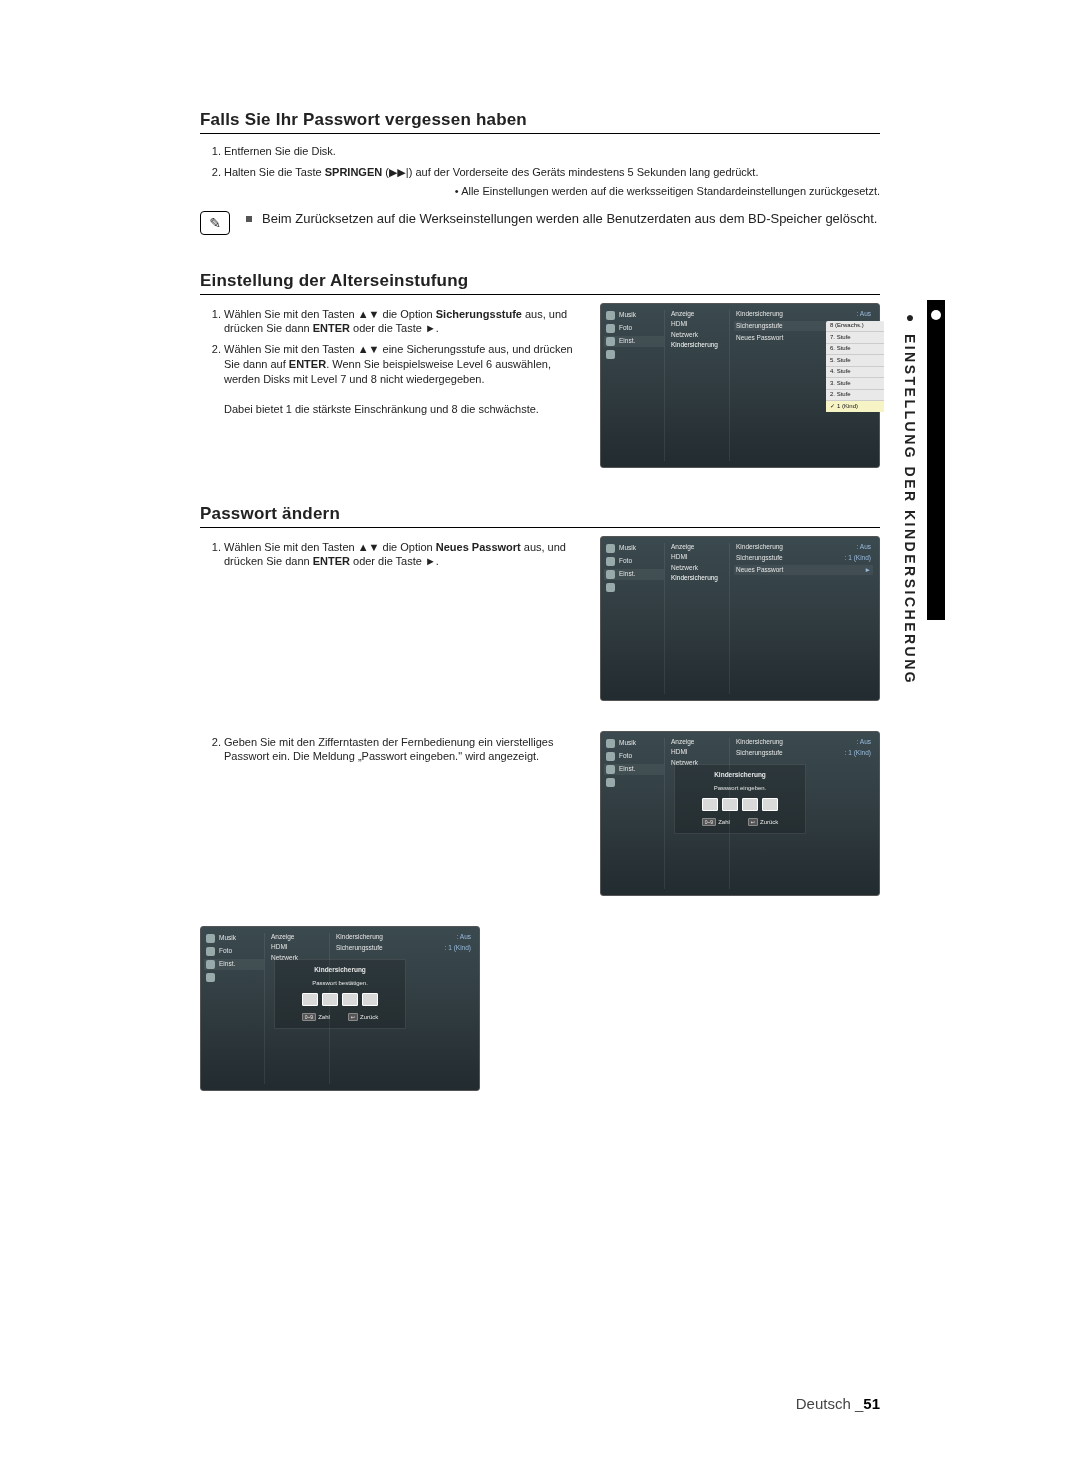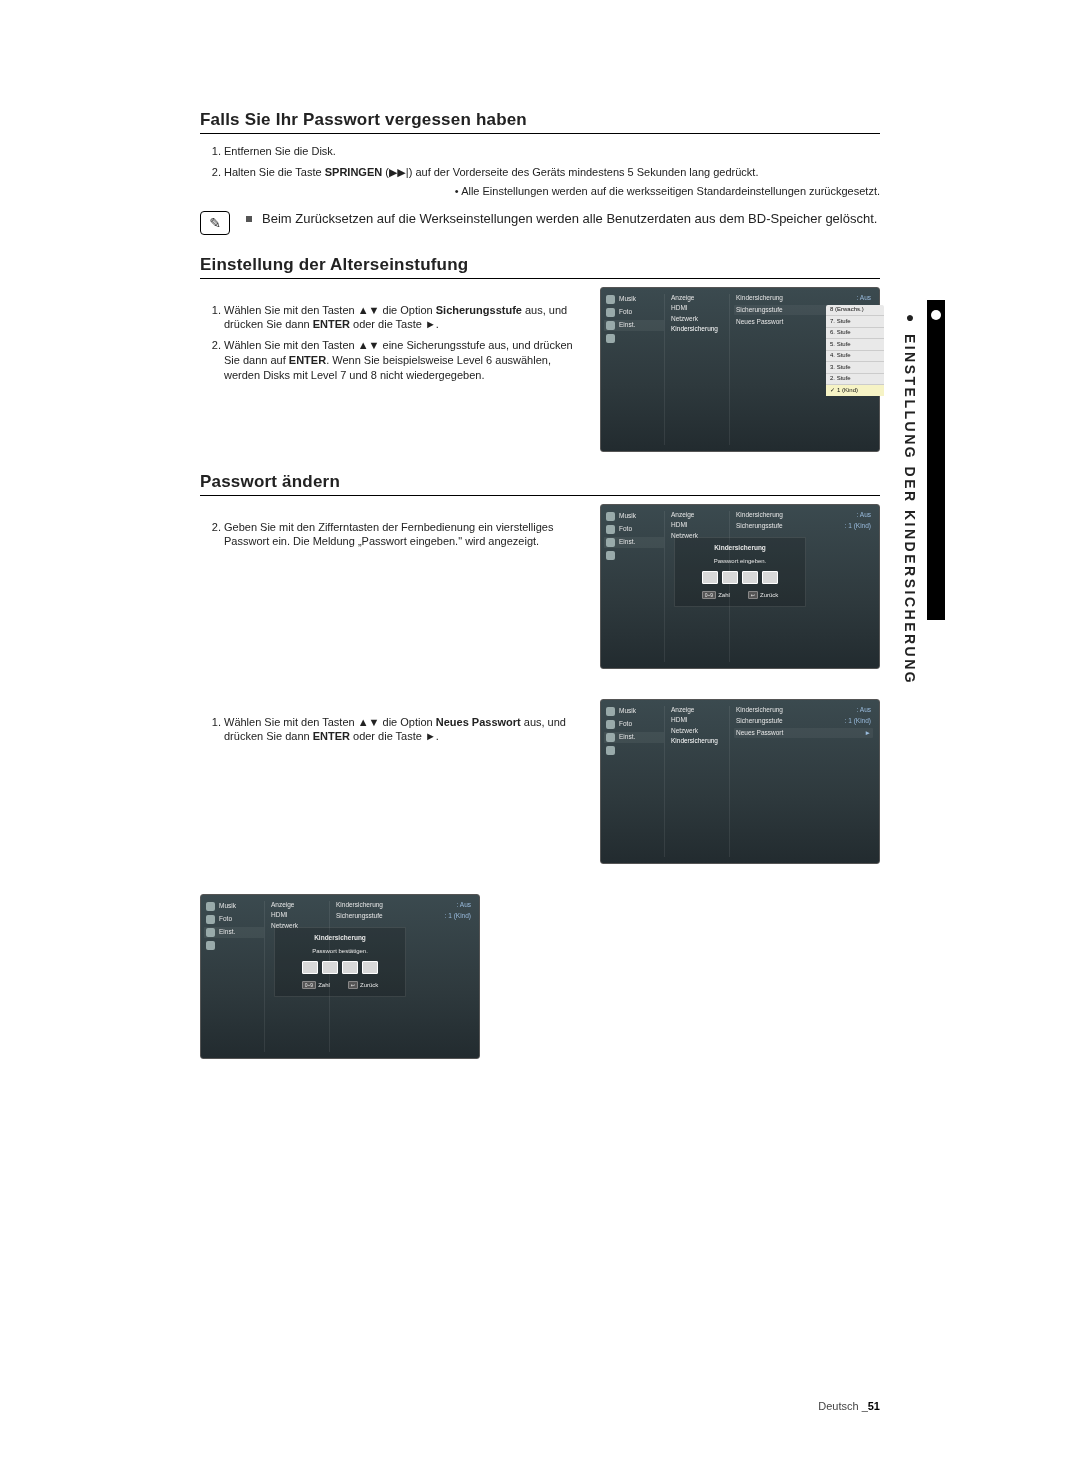--- a/index.html
+++ b/index.html
@@ -46,21 +46,21 @@
     background: #fff;
   }
   h2 {
     font-size: 17px;
     font-weight: bold;
     margin: 0 0 4px 0;
     padding-bottom: 3px;
     border-bottom: 1.5px solid #000;
     letter-spacing: .2px;
   }
-  h2.spaced { margin-top: 20px; }
+  h2.spaced { margin-top: 36px; }
   ol.steps {
     list-style: decimal;
     margin: 10px 0 0 0;
     padding-left: 24px;
     font-size: 11px;
     line-height: 1.35;
   }
   ol.steps > li { margin-bottom: 6px; }
   ul.bullets {
     list-style: none;
@@ -99,21 +99,21 @@
   .two-col {
     display: flex;
     gap: 18px;
     margin-top: 8px;
   }
   .two-col .text {
     flex: 1;
     font-size: 14.5px;
     line-height: 1.35;
   }
-  .two-col ol.steps { margin-top: 16px; padding-left: 24px; }
+  .two-col ol.steps { margin-top: 4px; padding-left: 24px; }
   .fig {
     width: 280px;
     height: 165px;
     background: linear-gradient(#3b4a4f, #2e393d 60%, #222b2f);
     border-radius: 3px;
     color: #e6e6e6;
     font-size: 6.5px;
     display: flex;
     padding: 6px 6px 6px 3px;
     box-sizing: border-box;
@@ -240,21 +240,21 @@
     border: 1px solid #888;
     padding: 0 2px;
     border-radius: 1px;
     margin-right: 2px;
     font-size: 5px;
   }
   .footer {
     position: absolute;
     right: 200px;
     bottom: 65px;
-    font-size: 11px;
+    font-size: 15px;
     color: #444;
   }
   .footer .pg { font-weight: bold; color: #000; }
   .step-block { margin-bottom: 30px; }
 </style>
 </head>
 <body>
 
 <div class="page">
 
@@ -280,20 +280,21 @@
   <h2 class="spaced">Einstellung der Alterseinstufung</h2>
   <div class="two-col">
     <div class="text">
       <ol class="steps">
         <li>
           <span>Wählen Sie mit den Tasten ▲▼ die Option </span><span class="bold">Sicherungsstufe</span><span> aus, und drücken Sie dann </span><span class="bold">ENTER</span><span> oder die Taste ►.</span>
         </li>
         <li>
           <span>Wählen Sie mit den Tasten ▲▼ eine Sicherungsstufe aus, und drücken Sie dann auf </span><span class="bold">ENTER</span><span>. Wenn Sie beispielsweise Level 6 auswählen, werden Disks mit Level 7 und 8 nicht wiedergegeben.</span><br>
           <br>
+          <span>Dabei bietet 1 die stärkste Einschränkung und 8 die schwächste.</span>
         </li>
       </ol>
     </div>
     <div class="fig">
       <div class="fig-left">
         <div class="row">
             <span class="ic"></span>
             <span>Musik</span>
           </div>
         <div class="row">
@@ -336,76 +337,20 @@
             <span>Neues Passwort</span>
           </div>
       </div>
     </div>
   </div>
 
   <h2 class="spaced">Passwort ändern</h2>
 
   <div class="two-col step-block">
     <div class="text">
-      <ol class="steps" start="2">
-        <li>Geben Sie mit den Zifferntasten der Fernbedienung ein vierstelliges Passwort ein. Die Meldung „Passwort eingeben." wird angezeigt.</li>
-      </ol>
-    </div>
-    <div class="fig">
-      <div class="fig-left">
-        <div class="row">
-            <span class="ic"></span>
-            <span>Musik</span>
-          </div>
-        <div class="row">
-            <span class="ic"></span>
-            <span>Foto</span>
-          </div>
-        <div class="row sel">
-            <span class="ic"></span>
-            <span>Einst.</span>
-          </div>
-        <div class="row">
-            <span class="ic"></span>
-          </div>
-      </div>
-      <div class="fig-mid">
-        <div>Anzeige</div>
-        <div>HDMI</div>
-        <div>Netzwerk</div>
-      </div>
-      <div class="fig-right" style="position:relative;">
-        <div class="kv">
-            <span>Kindersicherung</span>
-            <span class="v">: <span>Aus</span></span>
-          </div>
-        <div class="kv">
-            <span>Sicherungsstufe</span>
-            <span class="v">: <span>1 (Kind)</span></span>
-          </div>
-        <div class="modal-inner" style="position:absolute; left:-56px; top:22px;">
-          <div class="modal-title">Kindersicherung</div>
-          <div class="modal-sub">Passwort eingeben.</div>
-          <div class="pw-boxes">
-              <span></span>
-              <span></span>
-              <span></span>
-              <span></span>
-            </div>
-          <div class="modal-hints">
-            <span><span class="key">0~9</span><span>Zahl</span></span>
-            <span><span class="key">↩</span><span>Zurück</span></span>
-          </div>
-        </div>
-      </div>
-    </div>
-  </div>
-
-  <div class="two-col step-block">
-    <div class="text">
       <ol class="steps">
         <li>
           <span>Wählen Sie mit den Tasten ▲▼ die Option </span><span class="bold">Neues Passwort</span><span> aus, und drücken Sie dann </span><span class="bold">ENTER</span><span> oder die Taste ►.</span>
         </li>
       </ol>
     </div>
     <div class="fig">
       <div class="fig-left">
         <div class="row">
             <span class="ic"></span>
@@ -440,20 +385,25 @@
           </div>
         <div class="kv hl">
             <span>Neues Passwort</span>
             <span class="v">►</span>
           </div>
       </div>
     </div>
   </div>
 
   <div class="two-col step-block">
+    <div class="text">
+      <ol class="steps" start="2">
+        <li>Geben Sie mit den Zifferntasten der Fernbedienung ein vierstelliges Passwort ein. Die Meldung „Passwort eingeben." wird angezeigt.</li>
+      </ol>
+    </div>
     <div class="fig">
       <div class="fig-left">
         <div class="row">
             <span class="ic"></span>
             <span>Musik</span>
           </div>
         <div class="row">
             <span class="ic"></span>
             <span>Foto</span>
           </div>
@@ -474,32 +424,83 @@
         <div class="kv">
             <span>Kindersicherung</span>
             <span class="v">: <span>Aus</span></span>
           </div>
         <div class="kv">
             <span>Sicherungsstufe</span>
             <span class="v">: <span>1 (Kind)</span></span>
           </div>
         <div class="modal-inner" style="position:absolute; left:-56px; top:22px;">
           <div class="modal-title">Kindersicherung</div>
-          <div class="modal-sub">Passwort bestätigen.</div>
+          <div class="modal-sub">Passwort eingeben.</div>
           <div class="pw-boxes">
               <span></span>
               <span></span>
               <span></span>
               <span></span>
             </div>
           <div class="modal-hints">
             <span><span class="key">0~9</span><span>Zahl</span></span>
             <span><span class="key">↩</span><span>Zurück</span></span>
           </div>
         </div>
       </div>
     </div>
   </div>
 
+  <div class="two-col step-block">
+    <div class="fig">
+      <div class="fig-left">
+        <div class="row">
+            <span class="ic"></span>
+            <span>Musik</span>
+          </div>
+        <div class="row">
+            <span class="ic"></span>
+            <span>Foto</span>
+          </div>
+        <div class="row sel">
+            <span class="ic"></span>
+            <span>Einst.</span>
+          </div>
+        <div class="row">
+            <span class="ic"></span>
+          </div>
+      </div>
+      <div class="fig-mid">
+        <div>Anzeige</div>
+        <div>HDMI</div>
+        <div>Netzwerk</div>
+      </div>
+      <div class="fig-right" style="position:relative;">
+        <div class="kv">
+            <span>Kindersicherung</span>
+            <span class="v">: <span>Aus</span></span>
+          </div>
+        <div class="kv">
+            <span>Sicherungsstufe</span>
+            <span class="v">: <span>1 (Kind)</span></span>
+          </div>
+        <div class="modal-inner" style="position:absolute; left:-56px; top:22px;">
+          <div class="modal-title">Kindersicherung</div>
+          <div class="modal-sub">Passwort bestätigen.</div>
+          <div class="pw-boxes">
+              <span></span>
+              <span></span>
+              <span></span>
+              <span></span>
+            </div>
+          <div class="modal-hints">
+            <span><span class="key">0~9</span><span>Zahl</span></span>
+            <span><span class="key">↩</span><span>Zurück</span></span>
+          </div>
+        </div>
+      </div>
+    </div>
+  </div>
+
   <div class="footer">
     <span>Deutsch _</span><span class="pg">51</span>
   </div>
 </div>
 
 </body></html>

